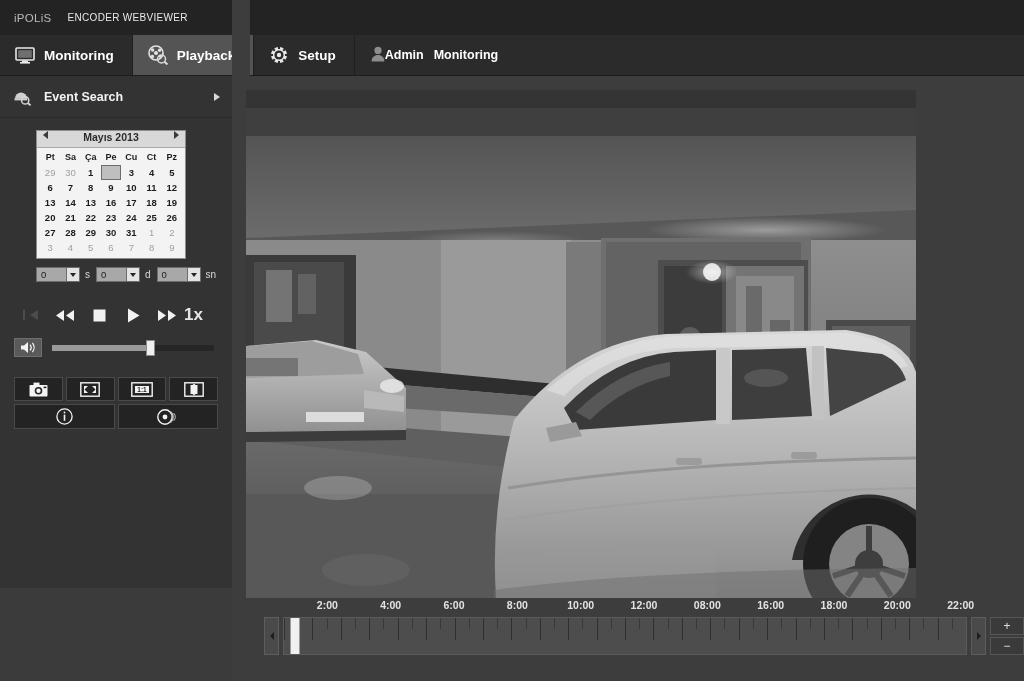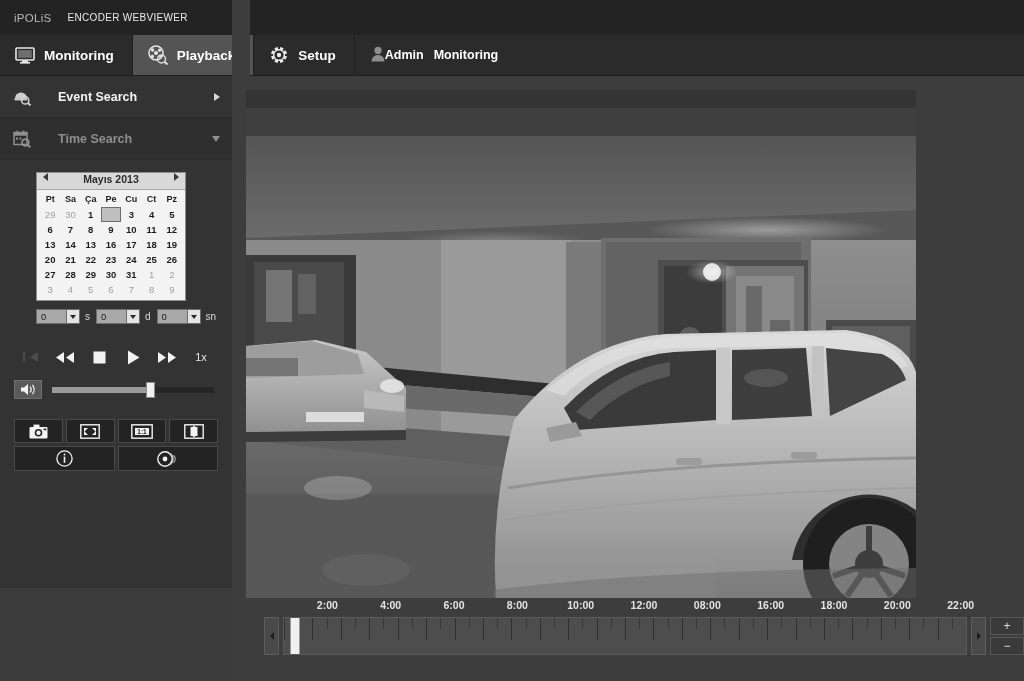--- a/index.html
+++ b/index.html
@@ -45,21 +45,21 @@
   .userzone .sep { width: 10px; }
 
   
   .body-row { display: flex; height: 605px; }
 
   
   .sidebar { width: 232px; background: #333333; position: relative; }
 
   .navitem {
     height: 42px; display: flex; align-items: center;
-    padding: 0 12px; gap: 26px;
+    padding: 0 12px; gap: 12px;
     border-bottom: 1px solid #2a2a2a;
     cursor: pointer;
   }
   .navitem .nlabel { font-size: 12.5px; font-weight: bold; flex: 1; }
   .navitem.primary { background: #333333; }
   .navitem.primary .nlabel { color: #f2f2f2; }
   .navitem.secondary { background: #2f2f2f; }
   .navitem.secondary .nlabel { color: #8e8e8e; }
   .nav-ico { width: 20px; height: 20px; display:flex; align-items:center; justify-content:center; }
   .caret-r { width:0;height:0;border-left:6px solid #d8d8d8;border-top:4px solid transparent;border-bottom:4px solid transparent; }
@@ -97,21 +97,21 @@
   }
   .selarrow i { width:0;height:0;border-top:4px solid #262626;border-left:3.5px solid transparent;border-right:3.5px solid transparent; }
   .unit { font-size: 10px; color: #d9d9d9; margin: 0 3px 0 2px; }
 
   
   .transport {
     display: flex; align-items: center; height: 34px;
     padding: 0 14px; margin-top: 16px; gap: 0;
   }
   .tbtn { flex: 1; display: flex; align-items: center; justify-content: center; cursor: pointer; height: 30px; }
-  .speed { font-size: 11px; color: #e6e6e6; font-weight: normal; width: 34px; text-align: center; }
+  .speed { font-size: 17px; color: #e6e6e6; font-weight: bold; width: 34px; }
   .disabled-ghost { opacity: .12; }
 
   
   .volrow { display: flex; align-items: center; padding: 6px 18px 0 14px; gap: 10px; }
   .volbtn {
     width: 28px; height: 19px; background: #5a5a5a; border: 1px solid #6f6f6f;
     display: flex; align-items: center; justify-content: center; cursor: pointer;
   }
   .slider { position: relative; flex: 1; height: 6px; background: #262626; border-radius: 1px; cursor: pointer; }
   .slider .fill { position: absolute; left: 0; top: 0; height: 6px; width: 60%; background: #9a9a9a; }
@@ -260,36 +260,20 @@
               <path d="M2 10.5a6 6 0 1 1 12 0z" fill="#cfcfcf"></path>
               <rect x="1.5" y="10.2" width="12.8" height="2.2" fill="#cfcfcf"></rect>
               <circle cx="12.2" cy="12.4" r="3.6" fill="none" stroke="#d6d6d6" stroke-width="1.5"></circle>
               <line x1="14.8" y1="15" x2="17.6" y2="17.4" stroke="#d6d6d6" stroke-width="1.8"></line>
             </svg>
         </span>
         <span class="nlabel">Event Search</span>
         <span class="caret-r"></span>
       </div>
 
-      <div class="navitem secondary">
-        <span class="nav-ico">
-          <svg width="19" height="18" viewBox="0 0 19 18">
-              <rect x="1" y="2.5" width="13" height="12" fill="none" stroke="#8f8f8f" stroke-width="1.5"></rect>
-              <rect x="1" y="2.5" width="13" height="3.2" fill="#8f8f8f"></rect>
-              <rect x="3.5" y="0.6" width="1.6" height="3" fill="#8f8f8f"></rect>
-              <rect x="9.8" y="0.6" width="1.6" height="3" fill="#8f8f8f"></rect>
-              <rect x="3" y="7.6" width="2" height="2" fill="#8f8f8f"></rect>
-              <rect x="6.4" y="7.6" width="2" height="2" fill="#8f8f8f"></rect>
-              <circle cx="12.4" cy="12.6" r="3.4" fill="none" stroke="#9b9b9b" stroke-width="1.4"></circle>
-              <line x1="14.8" y1="15" x2="17.4" y2="17.3" stroke="#9b9b9b" stroke-width="1.7"></line>
-            </svg>
-        </span>
-        <span class="nlabel">Time Search</span>
-        <span class="caret-d"></span>
-      </div>
 
       <div class="cal-wrap">
         <div class="calendar">
           <div class="cal-head">
             <span class="cal-nav cal-prev"></span>
             <span class="cal-title">Mayıs 2013</span>
             <span class="cal-nav cal-next"></span>
           </div>
           <div class="cal-grid" id="cal-grid">
               <span class="dow">Pt</span>

